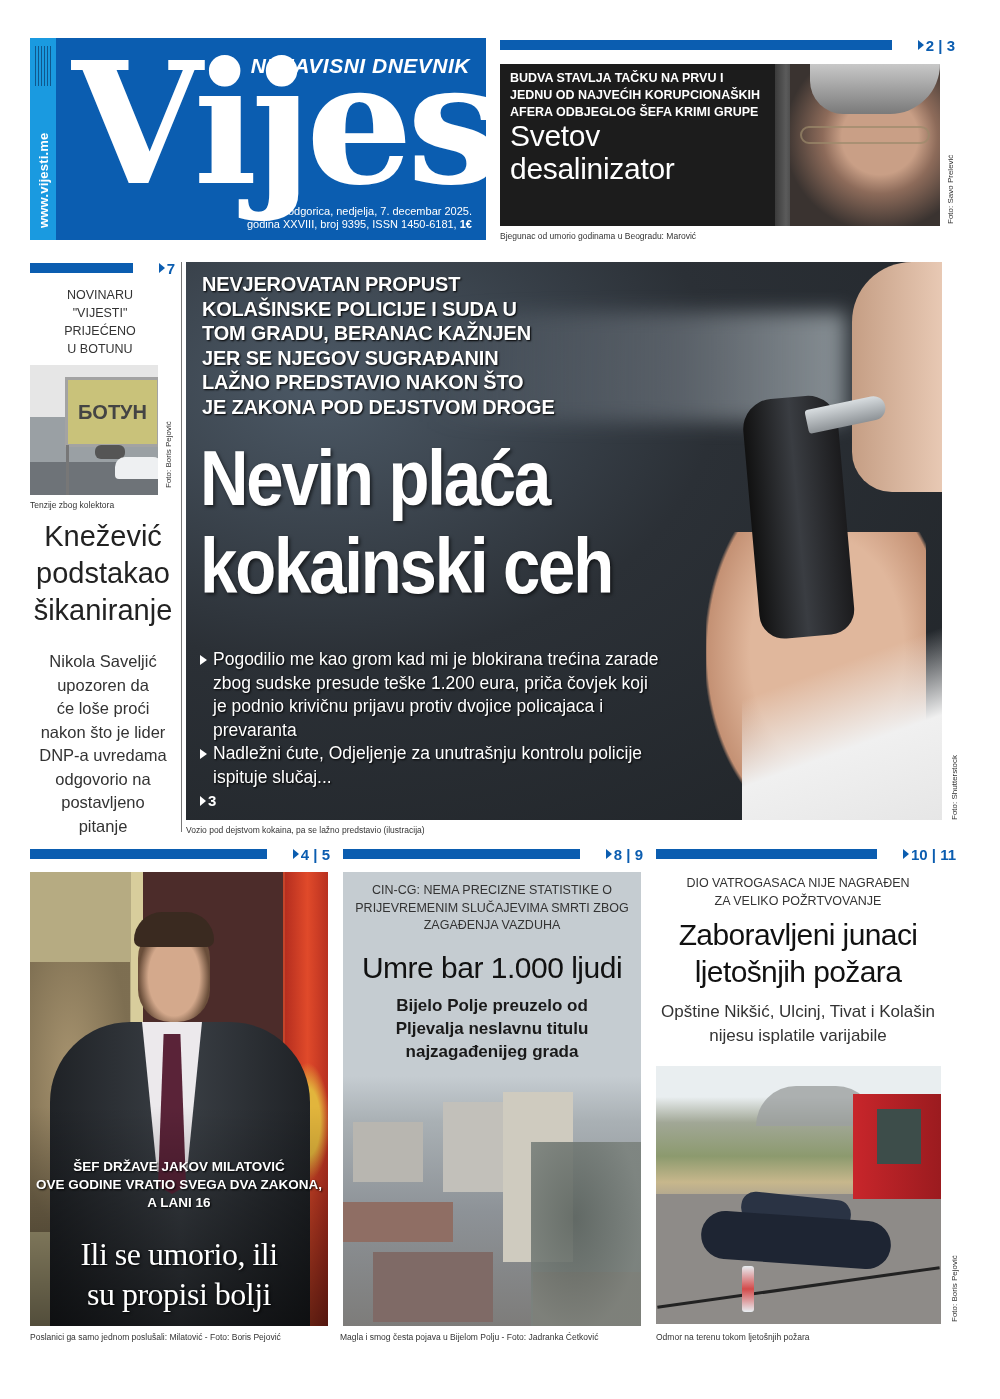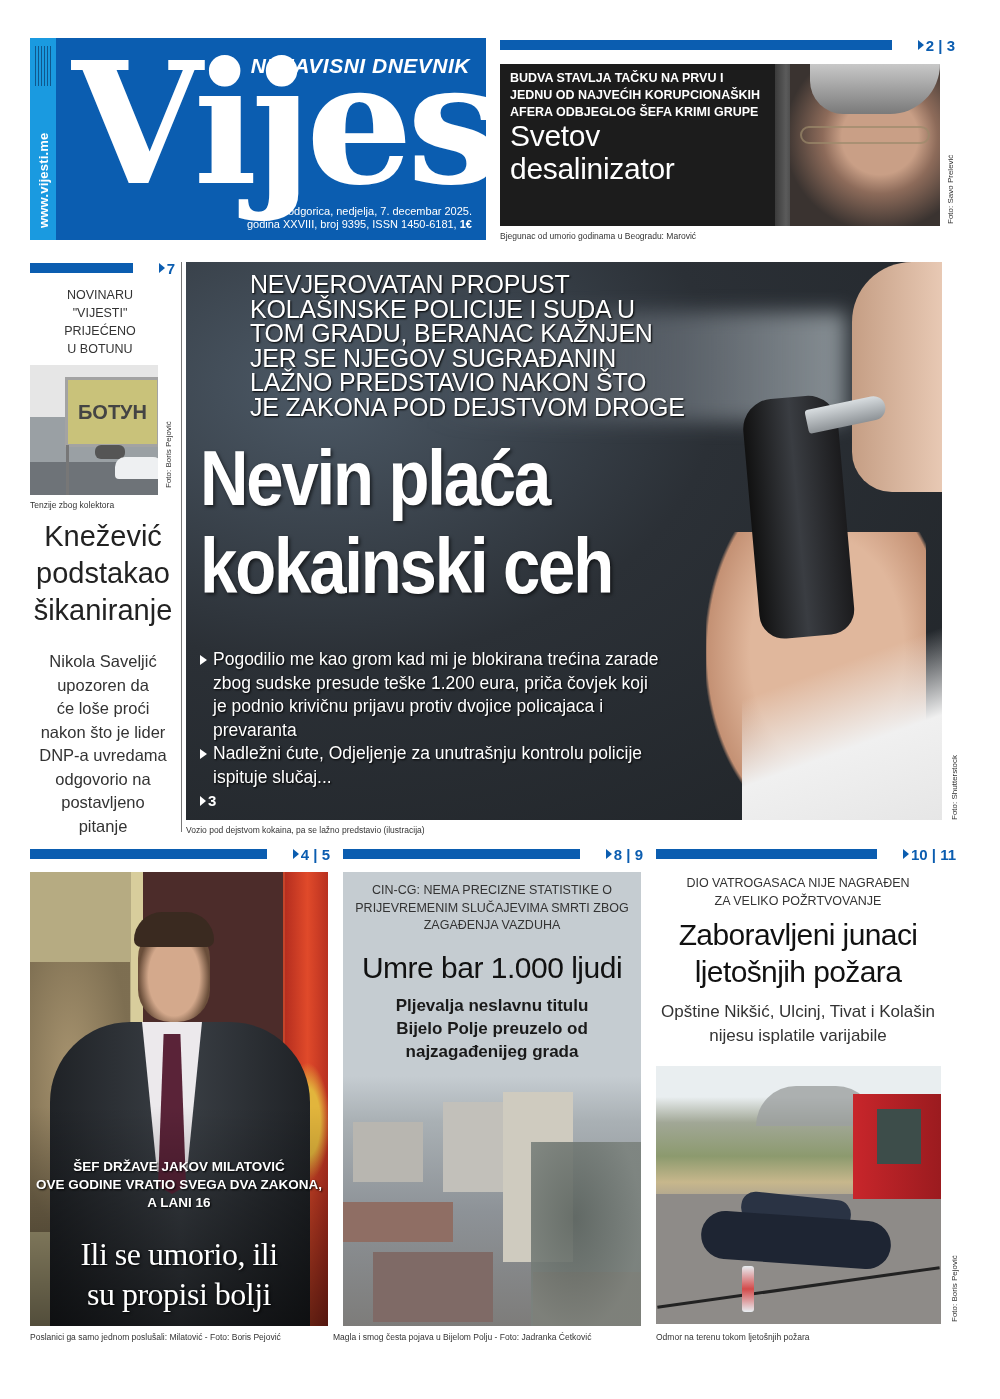--- a/index.html
+++ b/index.html
@@ -70,21 +70,21 @@
 
   
   #main { left: 186px; top: 262px; width: 756px; height: 558px; overflow: hidden;
     background: radial-gradient(ellipse at 18% 22%, #4c5966 0%, #2b3036 45%, #202428 100%); }
   #main .blur1 { position: absolute; left: 240px; top: 50px; width: 420px; height: 110px; background: linear-gradient(90deg, rgba(180,190,200,0) 0%, rgba(170,180,190,.35) 60%, rgba(200,210,215,.6) 100%); filter: blur(10px); }
   #main .skin { position: absolute; right: 0; top: 0; width: 90px; height: 230px; background: linear-gradient(90deg,#c59e84,#e8c9b4); border-radius: 60px 0 0 40px; }
   #main .device { position: absolute; left: 565px; top: 135px; width: 95px; height: 240px; background: linear-gradient(90deg,#111,#3a3d42,#1b1b1d); border-radius: 30px 30px 25px 25px; transform: rotate(-5deg); }
   #main .tip { position: absolute; left: 620px; top: 140px; width: 80px; height: 24px; background: linear-gradient(#d8dde0,#8d9296); border-radius: 4px 14px 14px 4px; transform: rotate(-12deg); }
   #main .hand { position: absolute; left: 520px; top: 270px; width: 220px; height: 300px; background: radial-gradient(ellipse at 55% 40%, #e0b79c 0 45%, #c49174 70%, rgba(0,0,0,0) 72%); }
   #main .sleeve { position: absolute; right: 0; top: 350px; width: 200px; height: 220px; background: linear-gradient(160deg, rgba(255,255,255,0) 30%, #f0f0f0 60%, #e5e5e5); }
-  #main .kicker { position: absolute; left: 16px; top: 10px; color: #fff; font-weight: normal; font-size: 25px; line-height: 24.5px; text-shadow: 1px 1px 2px #000; letter-spacing: -0.2px; margin-left: 48px; }
+  #main .kicker { position: absolute; left: 16px; top: 10px; color: #fff; font-weight: bold; font-size: 20px; line-height: 24.5px; text-shadow: 1px 1px 2px #000; letter-spacing: -0.2px; }
   #main .headline { position: absolute; left: 14px; top: 172px; color: #fff; font-weight: bold; font-size: 78px; line-height: 88px; letter-spacing: -2.5px; text-shadow: 2px 2px 4px rgba(0,0,0,.6); font-family: "Liberation Sans", sans-serif; transform: scaleX(0.86); transform-origin: left top; }
   #main .bullets { position: absolute; left: 14px; top: 386px; width: 460px; color: #fff; font-weight: normal; font-size: 17.5px; line-height: 23.5px; text-shadow: 1px 1px 2px #000; }
   #main .bullets .b { display: flex; }
   #main .bullets .b .tri { flex: 0 0 auto; width: 0; height: 0; border-top: 5px solid transparent; border-bottom: 5px solid transparent; border-left: 7px solid #fff; margin: 7px 6px 0 0; }
   #main .pageref { position: absolute; left: 14px; top: 530px; color: #fff; font-weight: bold; font-size: 15px; display: flex; align-items: center; }
   #main .pageref .tri { width: 0; height: 0; border-top: 5px solid transparent; border-bottom: 5px solid transparent; border-left: 6px solid #fff; margin-right: 2px; }
   #caption-main { left: 186px; top: 825px; font-size: 8.5px; color: #333; }
 
   
   #b1-photo { left: 30px; top: 872px; width: 298px; height: 454px; overflow: hidden;
@@ -103,21 +103,21 @@
   #b1-caption { left: 30px; top: 1332px; font-size: 8.5px; color: #333; }
 
   #b2-photo { left: 343px; top: 872px; width: 298px; height: 454px; overflow: hidden;
     background: linear-gradient(#c5ccd1 0 45%, #a9b0b4 55%, #8d9297 75%, #7d7c7a); }
   #b2-photo .bldg { position: absolute; background: #b8b6b0; }
   #b2-photo .roof { position: absolute; background: #8f6e64; }
   #b2-photo .trees { position: absolute; right: 0; top: 270px; width: 110px; height: 190px; background: radial-gradient(ellipse at 40% 40%, #5d6560, #7b827d 70%); opacity: .9; }
   #b2-photo .kicker { position: absolute; left: 0; top: 10px; width: 100%; text-align: center; color: #333; font-size: 12.5px; line-height: 17.5px; }
   #b2-photo .headline { position: absolute; left: 0; top: 78px; width: 100%; text-align: center; color: #111; font-size: 30px; line-height: 36px; letter-spacing: -0.5px; }
   #b2-photo .sub { position: absolute; left: 0; top: 122px; width: 100%; text-align: center; color: #1a1a1a; font-weight: bold; font-size: 17px; line-height: 23px; }
-  #b2-caption { left: 333px; top: 1332px; font-size: 8.5px; color: #333; }
+  #b2-caption { left: 340px; top: 1332px; font-size: 8.5px; color: #333; }
 
   #b3-kicker { left: 656px; top: 875px; width: 284px; text-align: center; color: #333; font-size: 12.5px; line-height: 17.5px; }
   #b3-headline { left: 656px; top: 916px; width: 284px; text-align: center; color: #111; font-size: 30px; line-height: 37px; letter-spacing: -0.6px; }
   #b3-sub { left: 656px; top: 1000px; width: 284px; text-align: center; color: #333; font-size: 17px; line-height: 24px; }
   #b3-photo { left: 656px; top: 1066px; width: 285px; height: 258px; overflow: hidden;
     background: linear-gradient(#e9eef0 0 12%, #a1a796 22%, #8c9a6e 35%, #c7b78c 45%, #a09a92 55%, #8a8783 100%); }
   #b3-photo .hill { position: absolute; left: 100px; top: 20px; width: 120px; height: 40px; background: #9ca0a0; border-radius: 60px 60px 0 0; opacity:.8; }
   #b3-photo .truck { position: absolute; left: 197px; top: 28px; width: 88px; height: 105px; background: linear-gradient(90deg,#c8262b,#9b1b1f); }
   #b3-photo .truck .win { position: absolute; left: 24px; top: 15px; width: 44px; height: 55px; background: #3d4d4a; }
   #b3-photo .road { position: absolute; left: 0; top: 128px; width: 100%; height: 130px; background: #8e8b88; }
@@ -297,22 +297,22 @@
   <div class="roof" style="left:30px; top:380px; width:120px; height:70px; background:#7f6a66;"></div>
   <div class="roof" style="left:190px; top:400px; width:110px; height:54px; background:#95705f;"></div>
   <div class="trees"></div>
   <div class="kicker">
     <div>CIN-CG: NEMA PRECIZNE STATISTIKE O</div>
     <div>PRIJEVREMENIM SLUČAJEVIMA SMRTI ZBOG</div>
     <div>ZAGAĐENJA VAZDUHA</div>
   </div>
   <div class="headline">Umre bar 1.000 ljudi</div>
   <div class="sub">
+    <div>Bijelo Polje preuzelo od</div>
     <div>Pljevalja neslavnu titulu</div>
-    <div>Bijelo Polje preuzelo od</div>
     <div>najzagađenijeg grada</div>
   </div>
 </div>
 <div id="b2-caption" class="abs">Magla i smog česta pojava u Bijelom Polju - Foto: Jadranka Ćetković</div>
 
 <div id="b3-kicker" class="abs">
   <div>DIO VATROGASACA NIJE NAGRAĐEN</div>
   <div>ZA VELIKO POŽRTVOVANJE</div>
 </div>
 <div id="b3-headline" class="abs">

